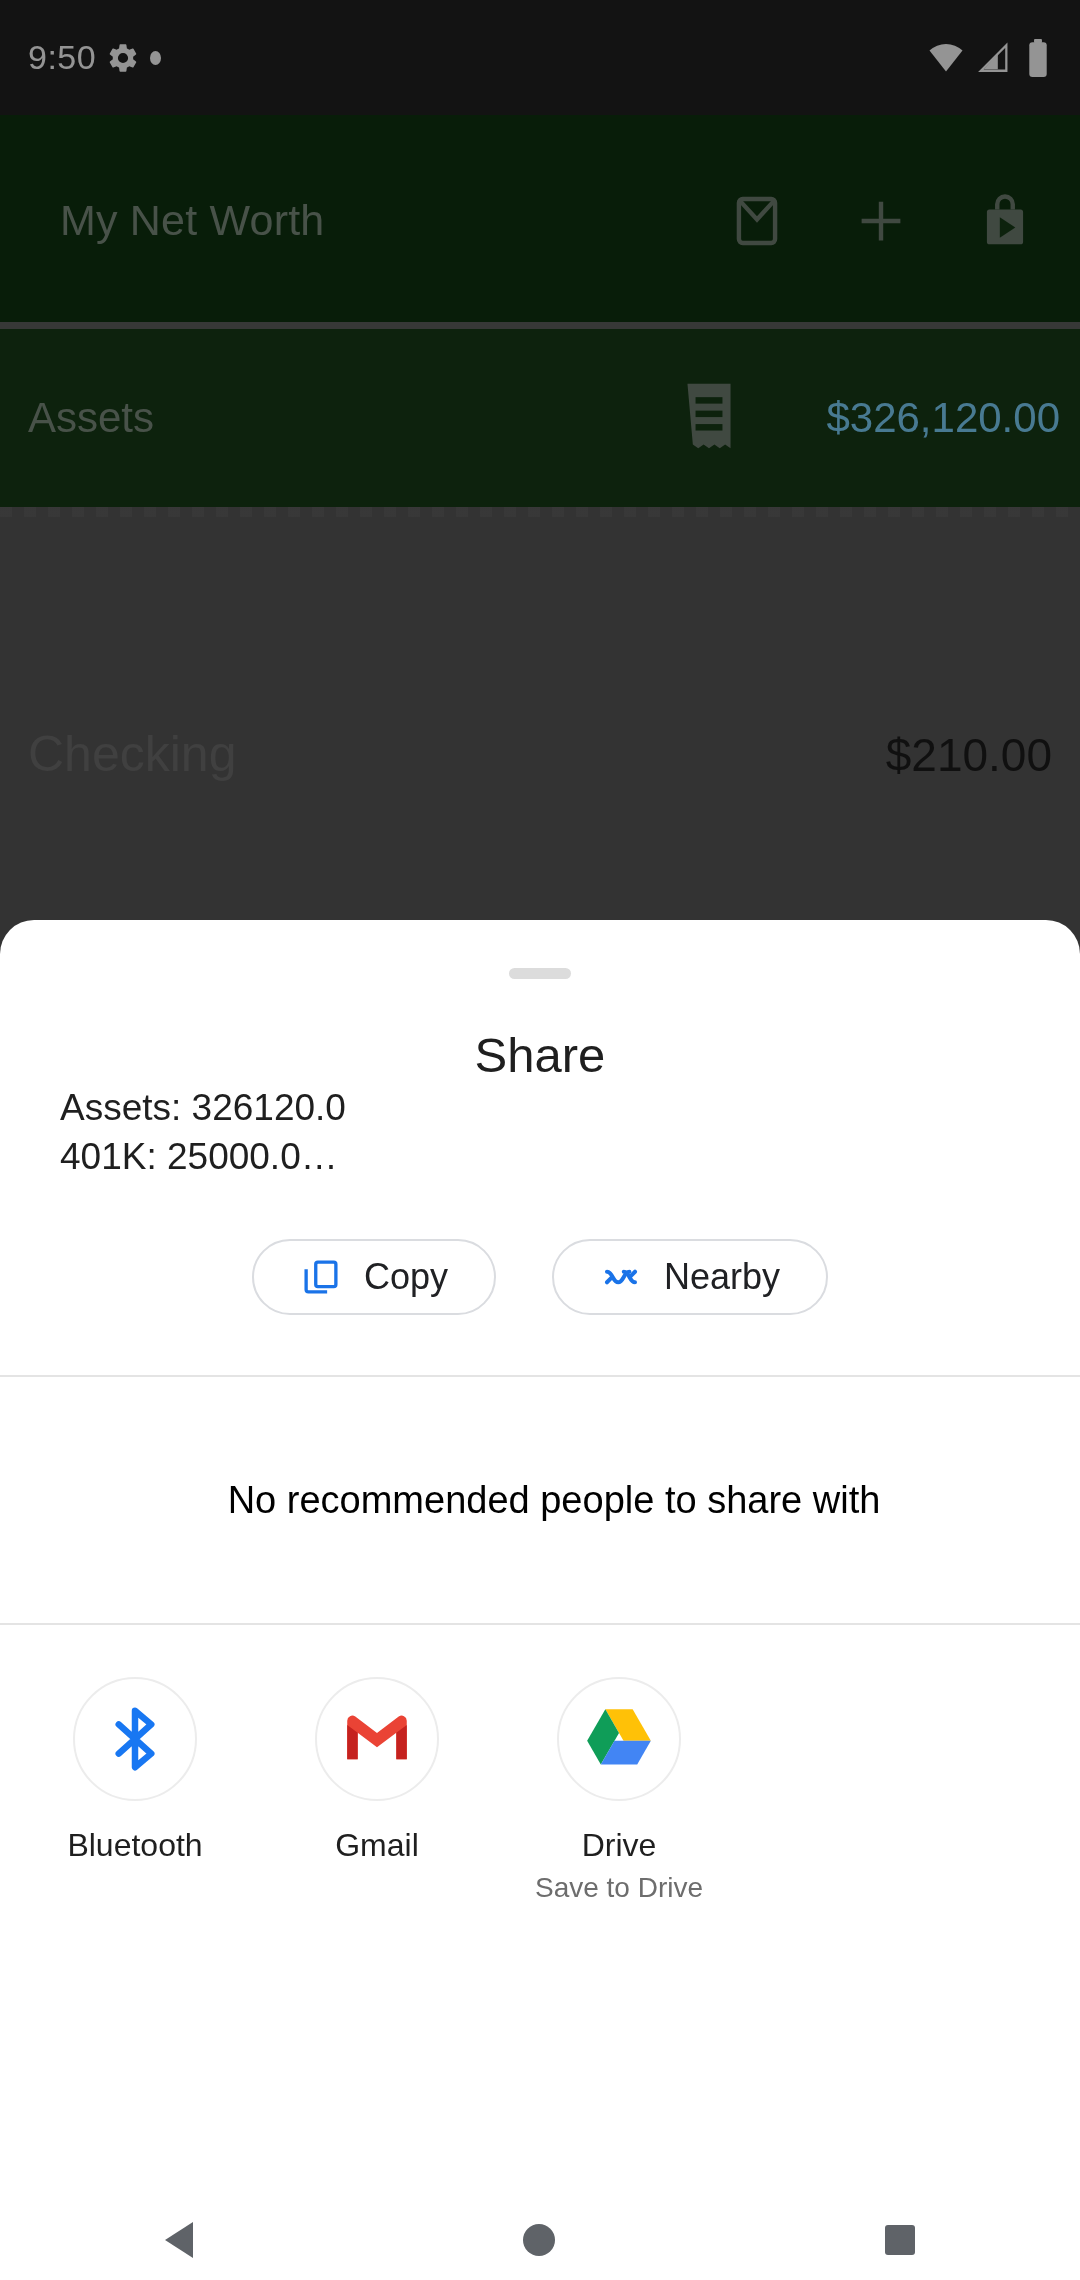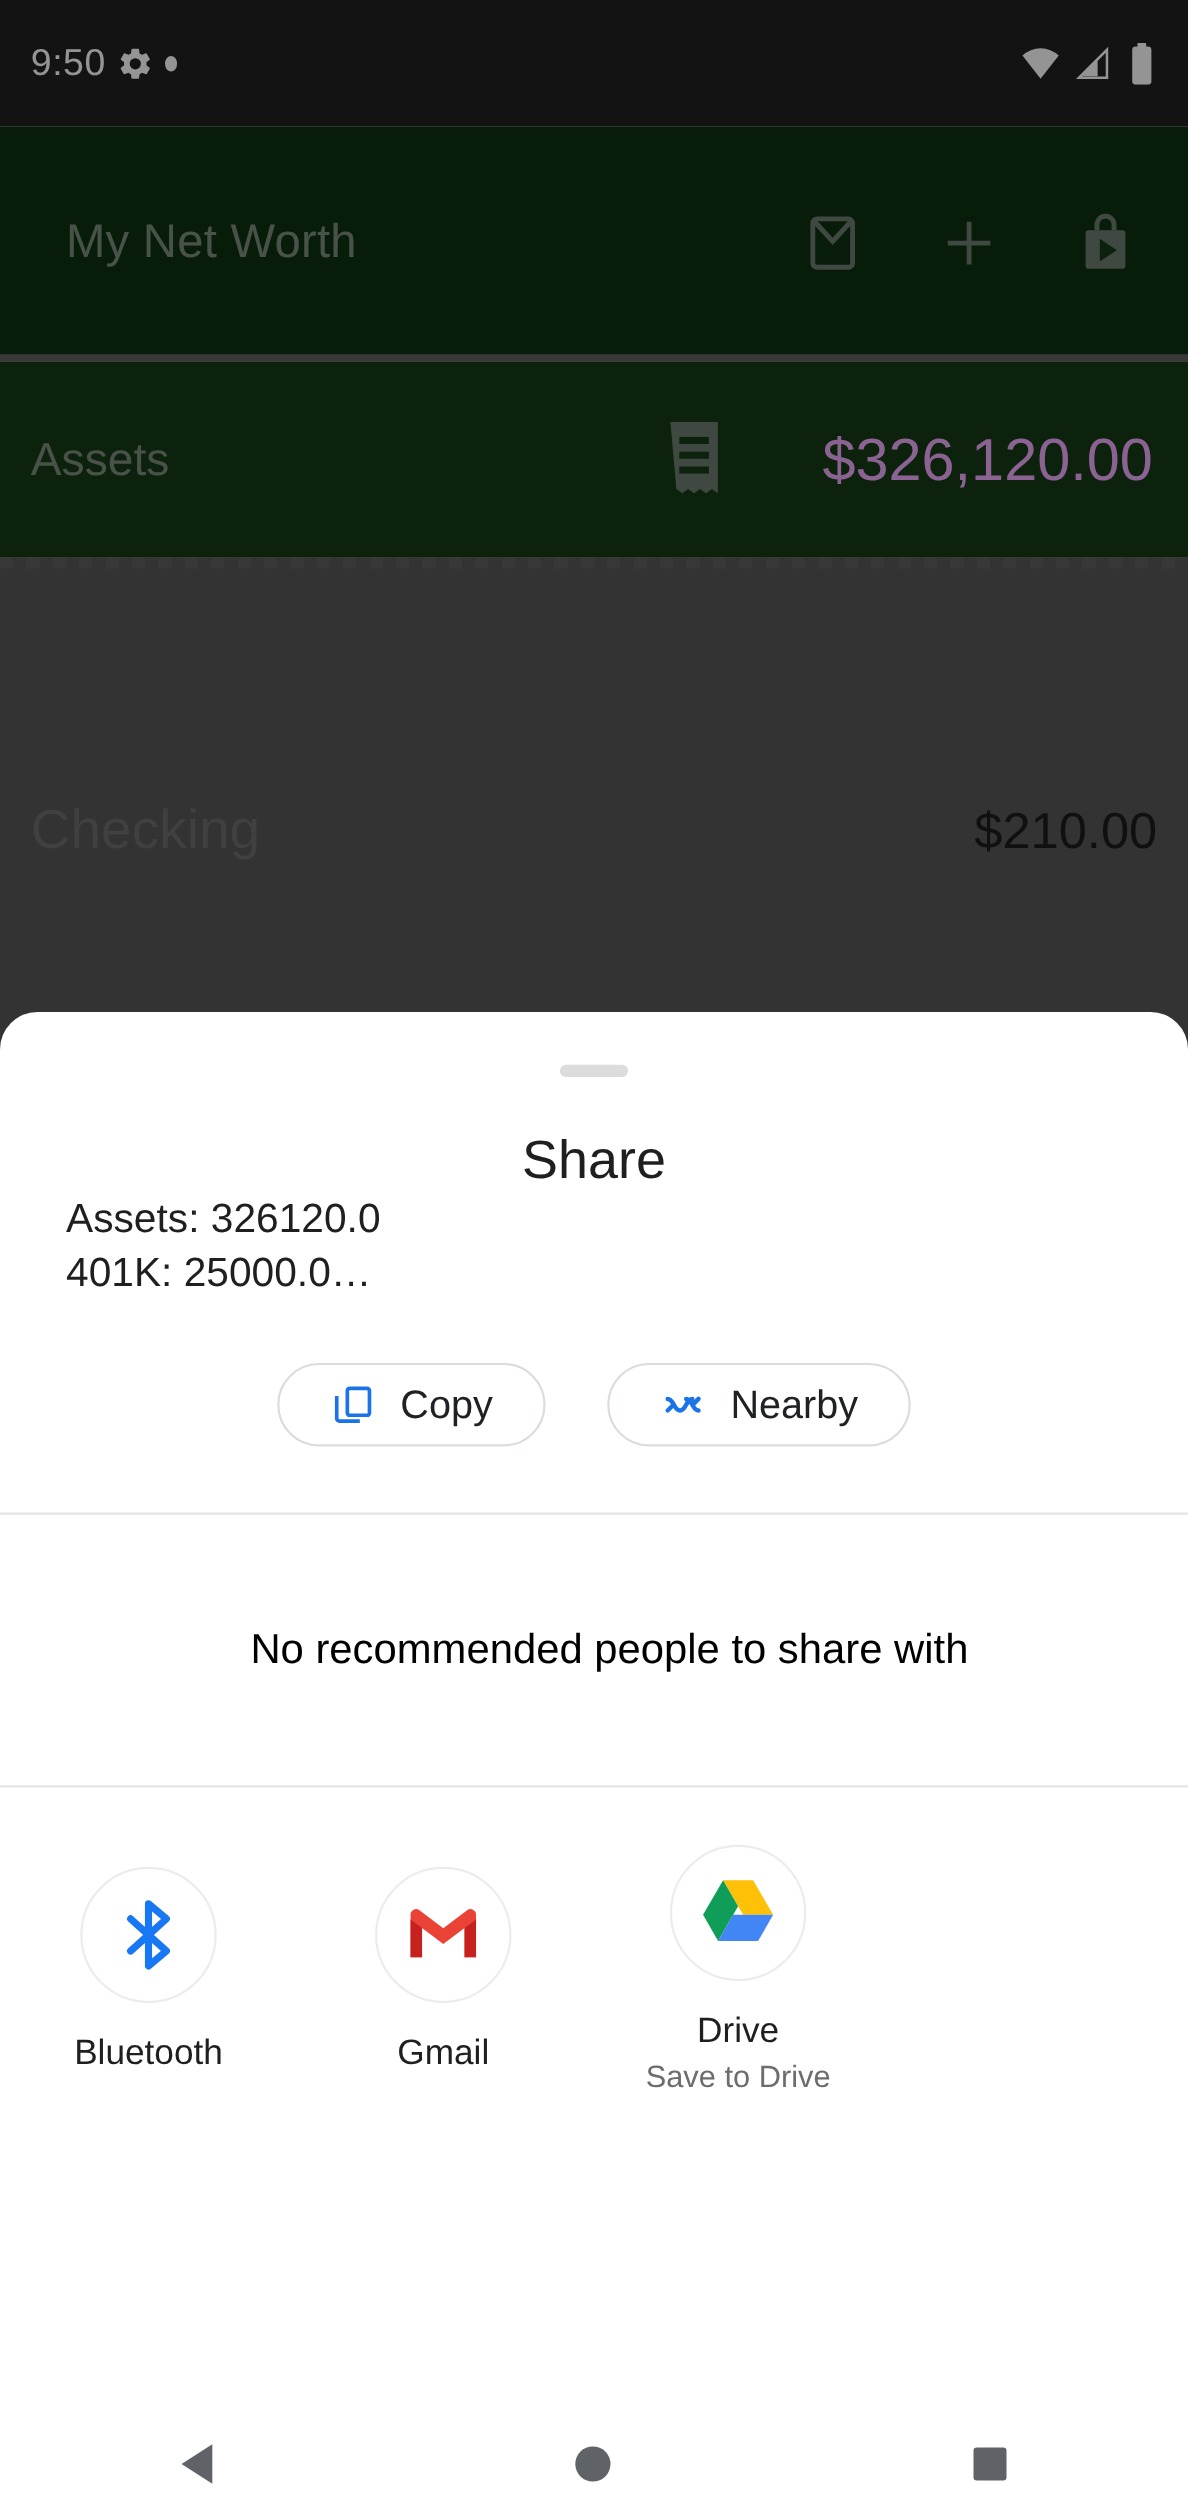--- a/index.html
+++ b/index.html
@@ -40,21 +40,21 @@
 
   .divider-line{
     position:absolute;left:0;top:322px;width:1080px;height:7px;background:#5f615f;
   }
   .assets-bar{
     position:absolute;left:0;top:329px;width:1080px;height:178px;
     background:#173b18;display:flex;align-items:center;
   }
   .assets-label{color:#7d8d7e;font-size:42px;padding-left:28px;flex:1;}
   .assets-receipt{padding-right:0px;}
-  .assets-amount{color:#f0abfc;font-size:54px;padding-left:90px;padding-right:32px;}
+  .assets-amount{color:#7dd3fc;font-size:42px;padding-left:90px;padding-right:20px;}
 
   .list-area{
     position:absolute;left:0;top:507px;width:1080px;height:1693px;
     background:#585858;
   }
   .dotted-top{
     position:absolute;left:0;top:0;width:1080px;height:10px;
     background:repeating-linear-gradient(to right,#636363 0 12px,#585858 12px 24px);
     opacity:.8;
   }
@@ -105,21 +105,21 @@
 
   .sheet-divider{
     width:100%;height:2px;background:#e4e4e4;
   }
   #divider-top{margin-top:60px;}
   .empty-people{
     height:246px;display:flex;align-items:center;justify-content:center;
     color:#000000;font-size:38px;margin-left:28px;
   }
   .app-row{
-    display:flex;padding-left:42px;padding-top:52px;gap:82px;align-items:center;
+    display:flex;padding-left:42px;padding-top:52px;gap:56px;
   }
   .app-target{width:186px;display:flex;flex-direction:column;align-items:center;}
   .app-circle{
     width:120px;height:120px;border-radius:50%;
     background:#ffffff;border:2px solid #ececec;
     display:flex;align-items:center;justify-content:center;
     overflow:hidden;
   }
   .app-label{margin-top:26px;color:#1f1f1f;font-size:32px;text-align:center;}
   .app-sublabel{margin-top:8px;color:#6d6d6d;font-size:28px;text-align:center;}

